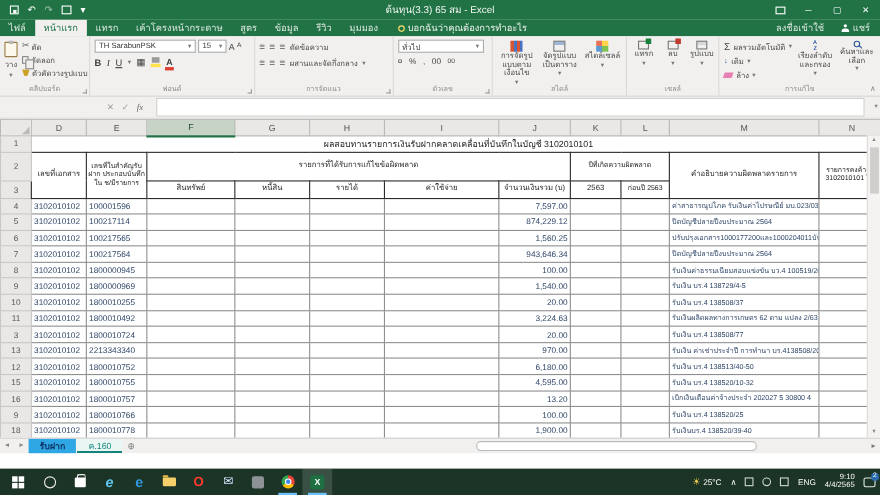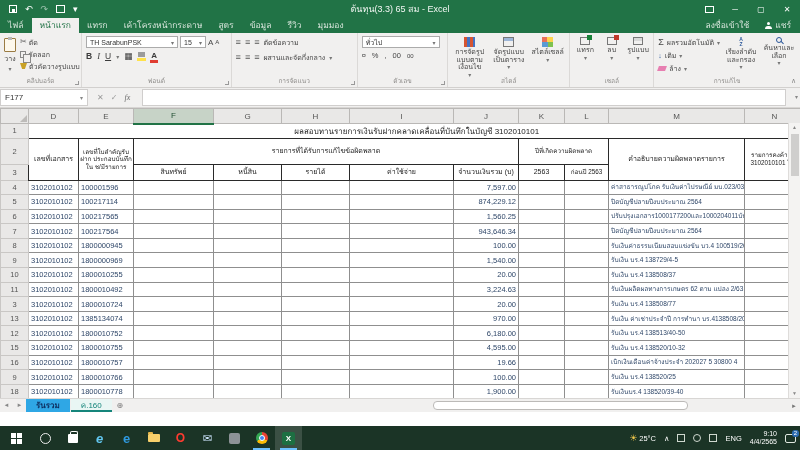--- a/index.html
+++ b/index.html
@@ -206,20 +206,24 @@
 
   <div class="tabrow">
     <span class="rtab">ไฟล์</span>
     <span class="rtab active">หน้าแรก</span>
     <span class="rtab">แทรก</span>
     <span class="rtab">เค้าโครงหน้ากระดาษ</span>
     <span class="rtab">สูตร</span>
     <span class="rtab">ข้อมูล</span>
     <span class="rtab">รีวิว</span>
     <span class="rtab">มุมมอง</span>
+    <span class="tellme">
+      <span class="bulb"></span>
+      <span>บอกฉันว่าคุณต้องการทำอะไร</span>
+    </span>
     <span class="spacer"></span>
     <span class="signin">ลงชื่อเข้าใช้</span>
     <span class="share">
       <span class="person"></span>
       <span>แชร์</span>
     </span>
   </div>
 
   <div class="ribbon">
     <div class="grp" style="width:82px;">
@@ -380,24 +384,20 @@
         <span class="mag"></span>
         <span>ค้นหาและเลือก</span>
         <span class="drop">▾</span>
       </div>
       <div class="grp-label">การแก้ไข</div>
     </div>
     <span class="collapse">∧</span>
   </div>
 
   <div class="fbar">
-    <div class="namebox">
-      <span>F177</span>
-      <span class="nb-drop">▾</span>
-    </div>
     <div class="fbtns">
       <span>✕</span>
       <span>✓</span>
       <span class="fx">fx</span>
     </div>
     <div class="ffield"></div>
     <span class="fexpand">▾</span>
   </div>
 
   <div class="sheet">
@@ -580,21 +580,21 @@
             <td class="d"></td>
             <td class="d amt">20.00</td>
             <td class="d"></td>
             <td class="d"></td>
             <td class="d desc">รับเงิน บร.4 138508/77</td>
             <td class="d"></td>
           </tr>
           <tr style="height: 14.6px;">
             <td class="rowhdr">13</td>
             <td class="d">3102010102</td>
-            <td class="d">1385134074</td>
+            <td class="d">2213343340</td>
             <td class="d"></td>
             <td class="d"></td>
             <td class="d"></td>
             <td class="d"></td>
             <td class="d amt">970.00</td>
             <td class="d"></td>
             <td class="d"></td>
             <td class="d desc">รับเงิน ค่าเช่าประจำปี การทำนา บร.4138508/20-34</td>
             <td class="d"></td>
           </tr>
@@ -627,21 +627,21 @@
             <td class="d"></td>
           </tr>
           <tr style="height: 14.6px;">
             <td class="rowhdr">16</td>
             <td class="d">3102010102</td>
             <td class="d">1800010757</td>
             <td class="d"></td>
             <td class="d"></td>
             <td class="d"></td>
             <td class="d"></td>
-            <td class="d amt">19.66</td>
+            <td class="d amt">13.20</td>
             <td class="d"></td>
             <td class="d"></td>
             <td class="d desc">เบิกเงินเดือนค่าจ้างประจำ 202027 5 30800 4</td>
             <td class="d"></td>
           </tr>
           <tr style="height: 14.6px;">
             <td class="rowhdr">9</td>
             <td class="d">3102010102</td>
             <td class="d">1800010766</td>
             <td class="d"></td>
@@ -673,21 +673,21 @@
     <div class="vscroll">
       <span class="varrow">▲</span>
       <span class="vthumb"></span>
       <span class="varrow bot">▼</span>
     </div>
   </div>
 
   <div class="sheettabbar">
     <span class="nav">◄</span>
     <span class="nav">►</span>
-    <span class="stab blue">รันรวม</span>
+    <span class="stab blue">รับฝาก</span>
     <span class="stab teal">ค.160</span>
     <span class="addsheet">⊕</span>
     <div class="hscroll">
       <span class="hthumb"></span>
       <span class="harrow">►</span>
     </div>
   </div>
 
 
   <div class="taskbar">

